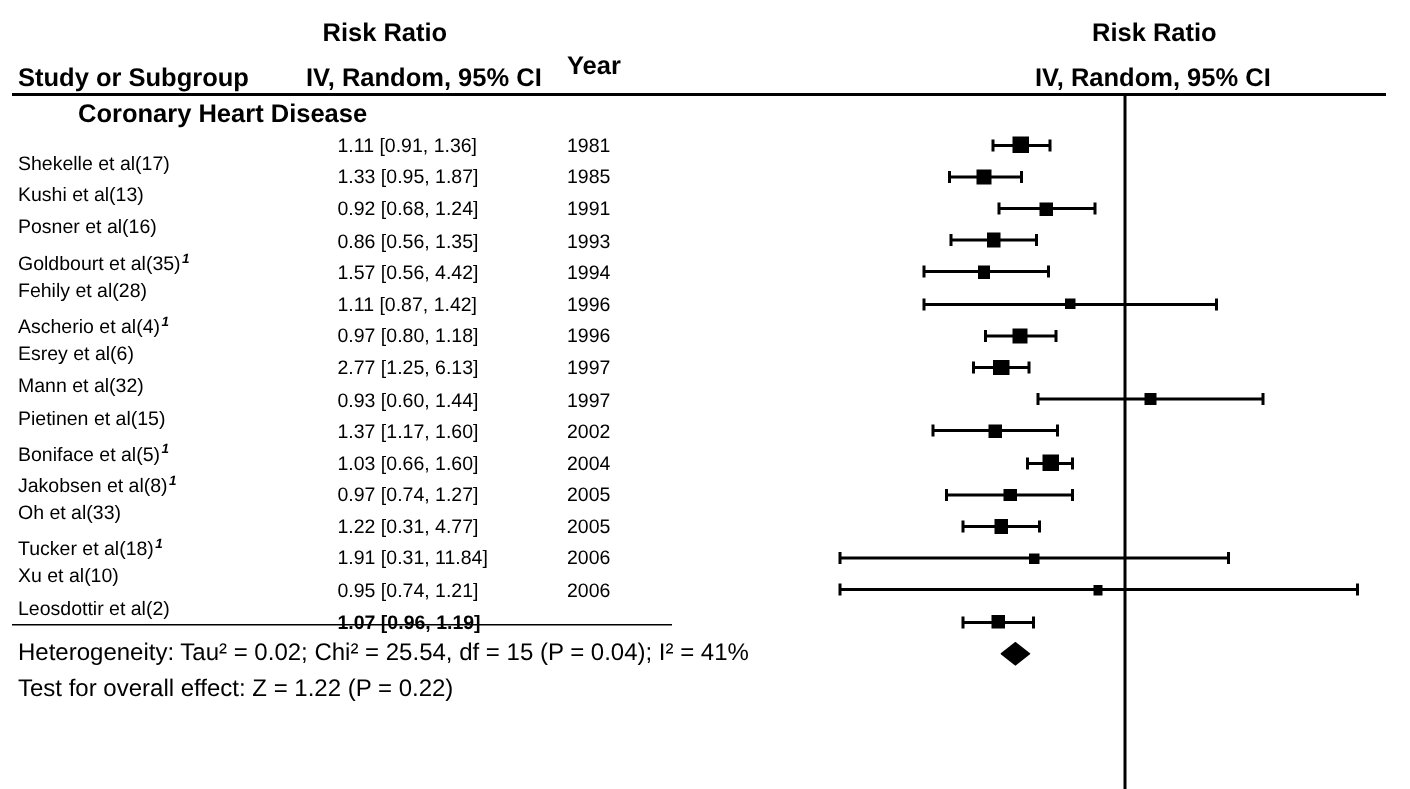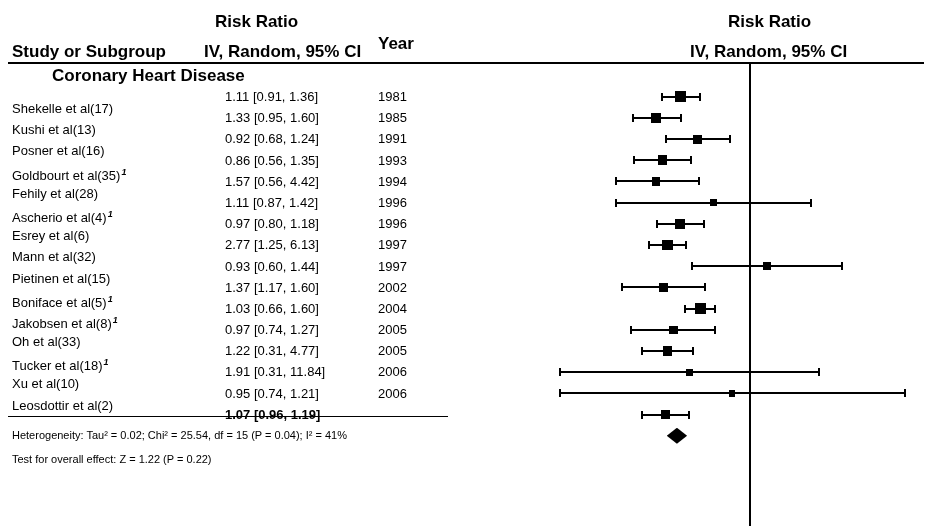--- a/index.html
+++ b/index.html
@@ -104,21 +104,21 @@
     font-style: italic;
     font-weight: bold;
     vertical-align: super;
     margin-left: 1px;
   }
 
   
   .stats {
     position: absolute;
     left: 12px;
-    font-size: 11px;
+    font-size: 16px;
     line-height: 15px;
     white-space: nowrap;
   }
   .stats-het { top: 428px; }
   .stats-eff { top: 452px; }
 
   
   #plot {
     position: absolute;
     left: 470px;
@@ -170,21 +170,21 @@
   <div class="group-label">Coronary Heart Disease</div>
 
   <div class="rows" id="rows">
       <div class="row">
         <span class="study">Shekelle et al(17)</span>
         <span class="effect">1.11 [0.91, 1.36]</span>
         <span class="year">1981</span>
       </div>
       <div class="row">
         <span class="study">Kushi et al(13)</span>
-        <span class="effect">1.33 [0.95, 1.60]</span>
+        <span class="effect">1.33 [0.95, 1.87]</span>
         <span class="year">1985</span>
       </div>
       <div class="row">
         <span class="study">Posner et al(16)</span>
         <span class="effect">0.92 [0.68, 1.24]</span>
         <span class="year">1991</span>
       </div>
       <div class="row">
         <span class="study">Goldbourt et al(35)<sup class="fn">1</sup></span>
         <span class="effect">0.86 [0.56, 1.35]</span>

